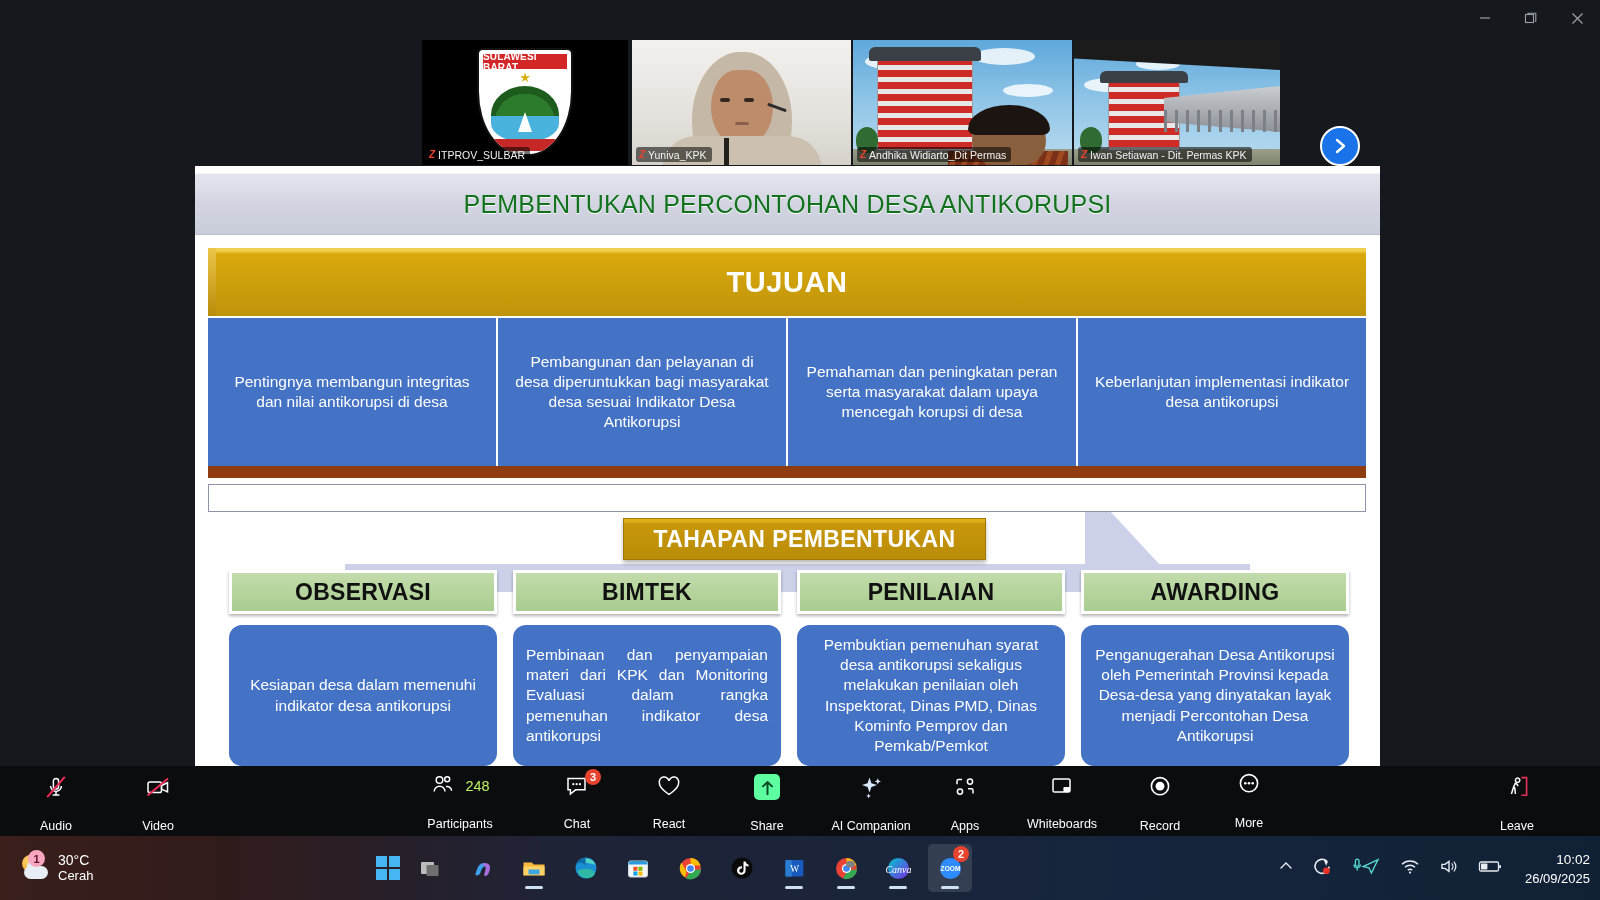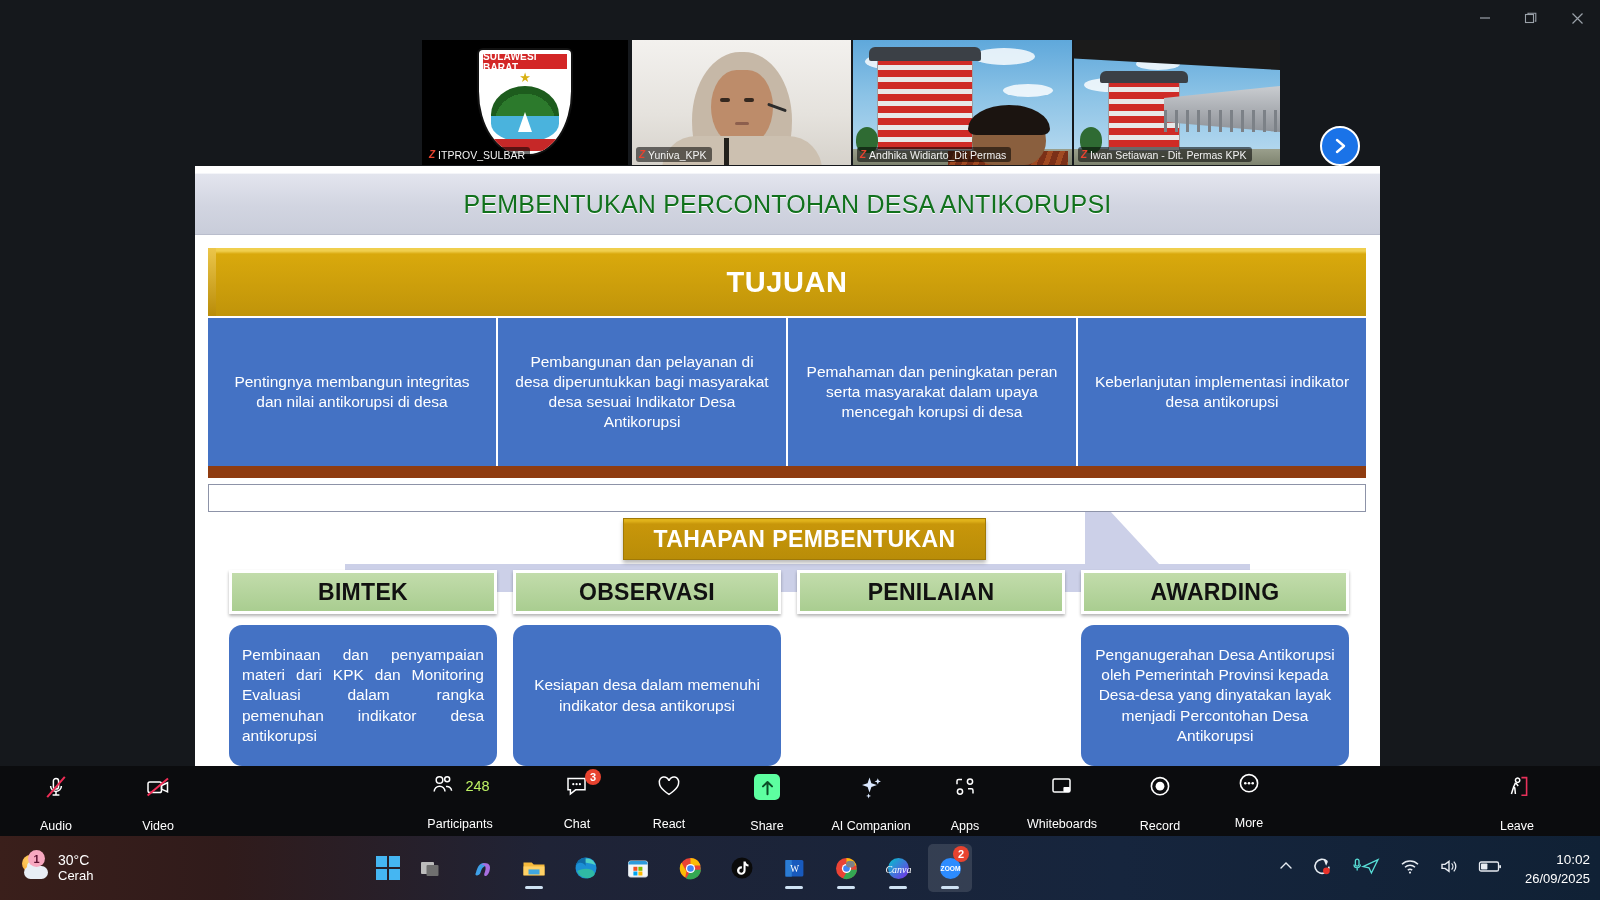--- a/index.html
+++ b/index.html
@@ -380,37 +380,40 @@
       <div id="lavtri"></div>
       <div class="white-strip"></div>
 
       <div class="tahapan">
         <span>TAHAPAN PEMBENTUKAN</span>
       </div>
 
       <div class="stages">
         <div class="stage-col">
           <div class="stage-hd">
+            <span>OBSERVASI</span>
+          </div>
+          <div class="stage-bd ta-center">
+            <span>Kesiapan desa dalam memenuhi indikator desa antikorupsi</span>
+          </div>
+        </div>
+        <div class="stage-col">
+          <div class="stage-hd">
             <span>BIMTEK</span>
           </div>
           <div class="stage-bd ta-just">
             <span>Pembinaan dan penyampaian materi dari KPK  dan Monitoring Evaluasi dalam rangka pemenuhan indikator desa antikorupsi</span>
           </div>
         </div>
         <div class="stage-col">
           <div class="stage-hd">
-            <span>OBSERVASI</span>
+            <span>PENILAIAN</span>
           </div>
           <div class="stage-bd ta-center">
-            <span>Kesiapan desa dalam memenuhi indikator desa antikorupsi</span>
-          </div>
-        </div>
-        <div class="stage-col">
-          <div class="stage-hd">
-            <span>PENILAIAN</span>
+            <span>Pembuktian pemenuhan syarat desa antikorupsi sekaligus melakukan penilaian oleh Inspektorat, Dinas PMD, Dinas Kominfo Pemprov dan Pemkab/Pemkot</span>
           </div>
         </div>
         <div class="stage-col">
           <div class="stage-hd">
             <span>AWARDING</span>
           </div>
           <div class="stage-bd ta-center">
             <span>Penganugerahan Desa Antikorupsi oleh Pemerintah Provinsi kepada Desa-desa yang dinyatakan layak menjadi Percontohan Desa Antikorupsi</span>
           </div>
         </div>

